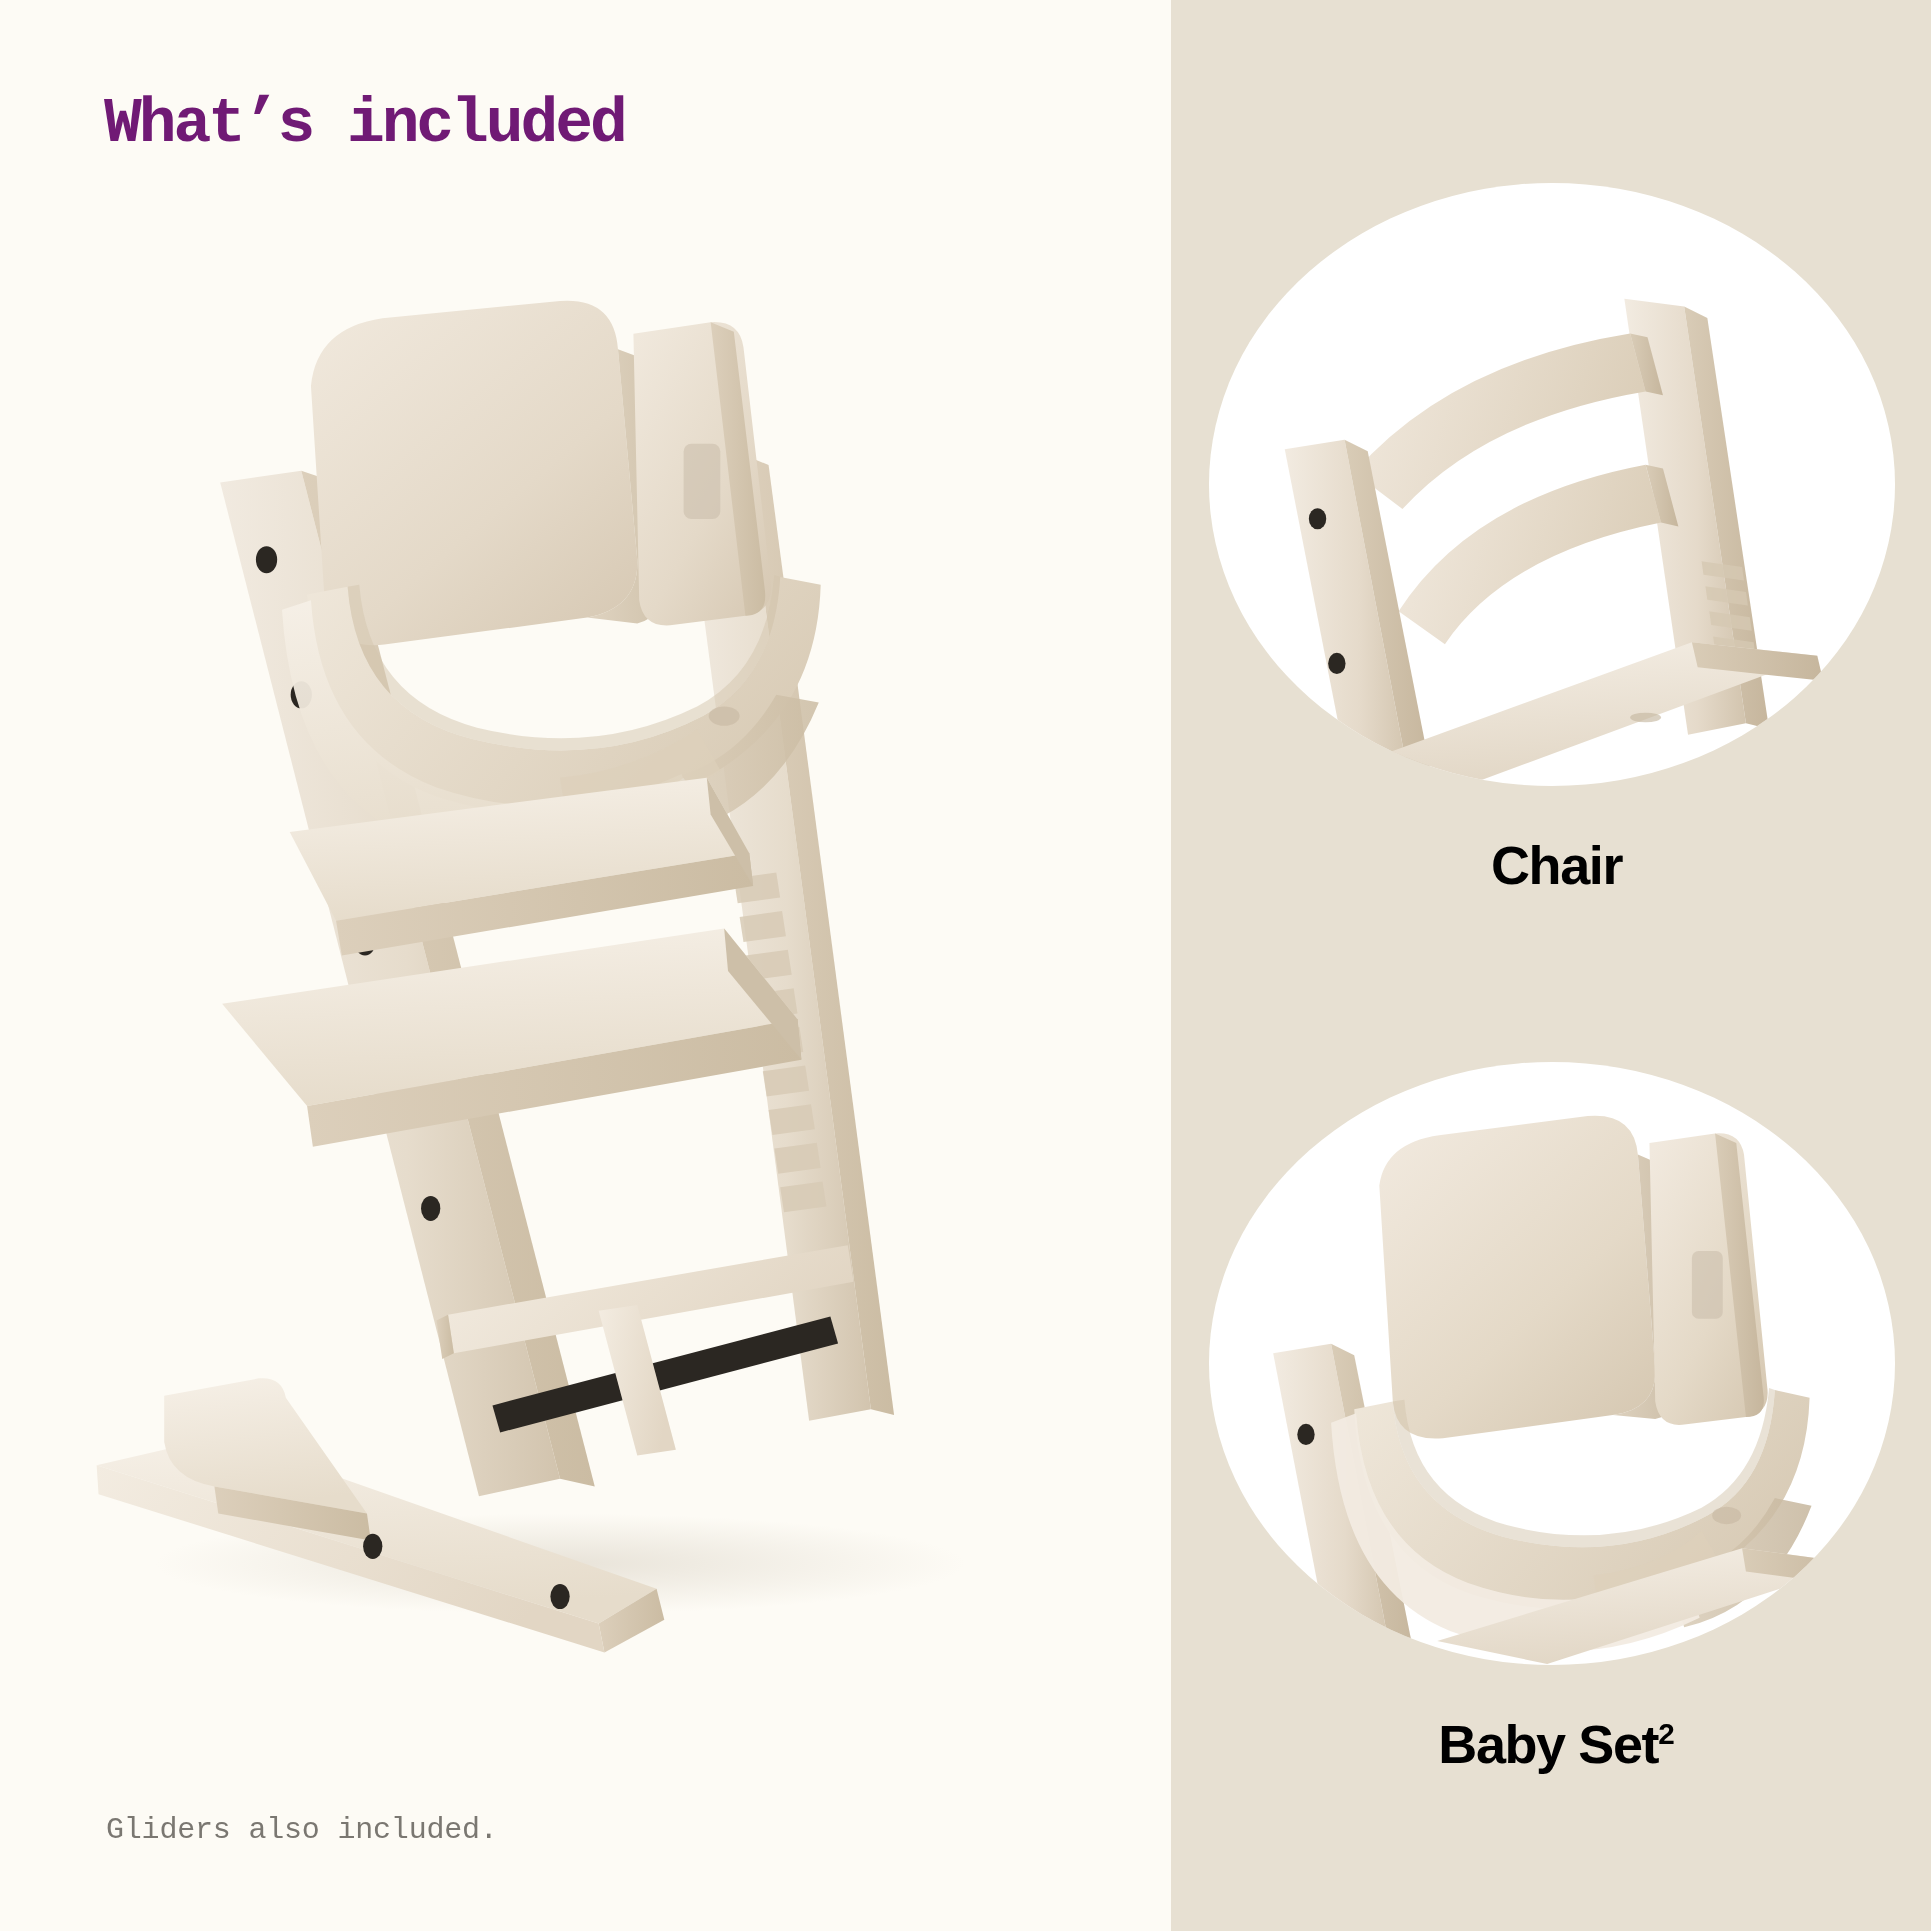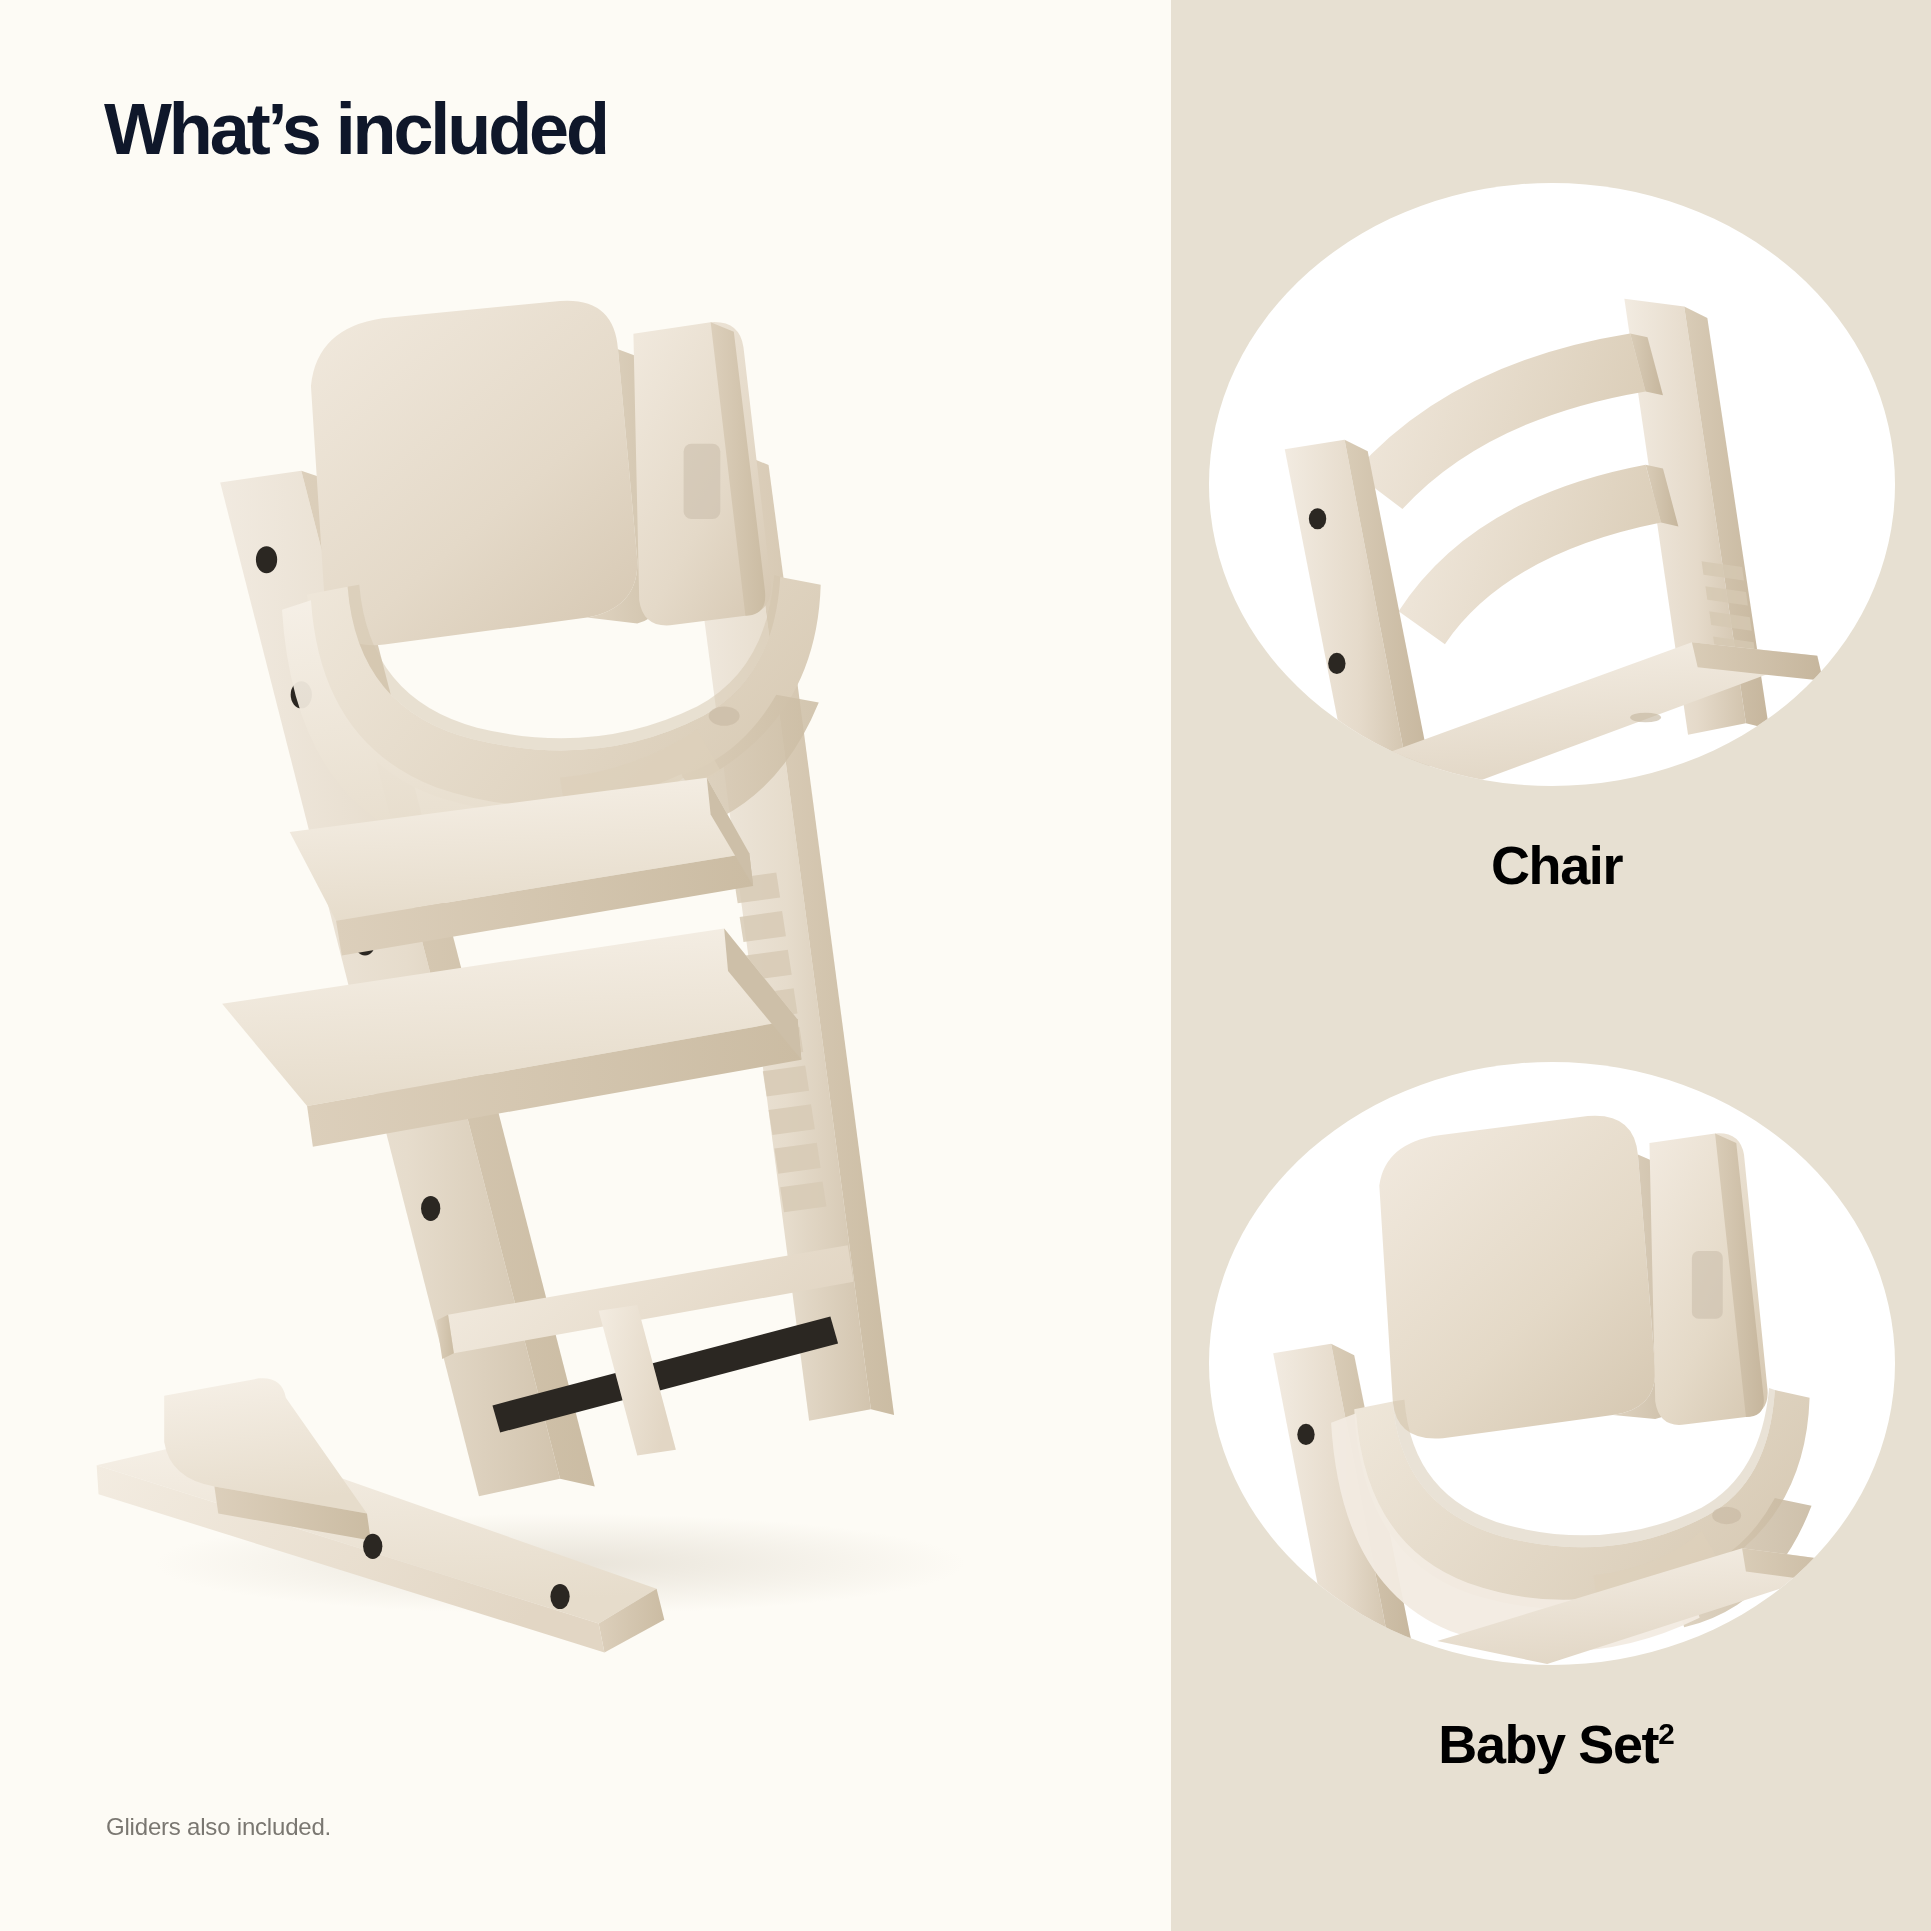--- a/index.html
+++ b/index.html
@@ -17,30 +17,32 @@
     background:#FDFBF5;
   }
   .panel-right{
     position:absolute;left:1171px;top:0;width:760px;height:1931px;
     background:#E7E0D2;
   }
 
   
   .headline{
     position:absolute;left:104px;top:93px;
-    font-size:72px;line-height:1.02;
+    font-size:63px;line-height:1.02;
     font-weight:800;letter-spacing:-3.1px;
-    color:#0f172a;
+    color:#701a75;
     white-space:nowrap;
+    font-family:Liberation Mono, monospace;
   }
   .footnote{
     position:absolute;left:106px;top:1813px;
-    font-size:24px;font-weight:400;letter-spacing:-0.2px;
+    font-size:30px;font-weight:400;letter-spacing:-0.2px;
     color:#7A7771;
     white-space:nowrap;
+    font-family:Liberation Mono, monospace;
   }
 
   
   .hero{
     position:absolute;left:58px;top:241px;width:1062px;height:1429px;
   }
   .hero svg{display:block;width:100%;height:100%;}
 
   
   .card{position:absolute;}

